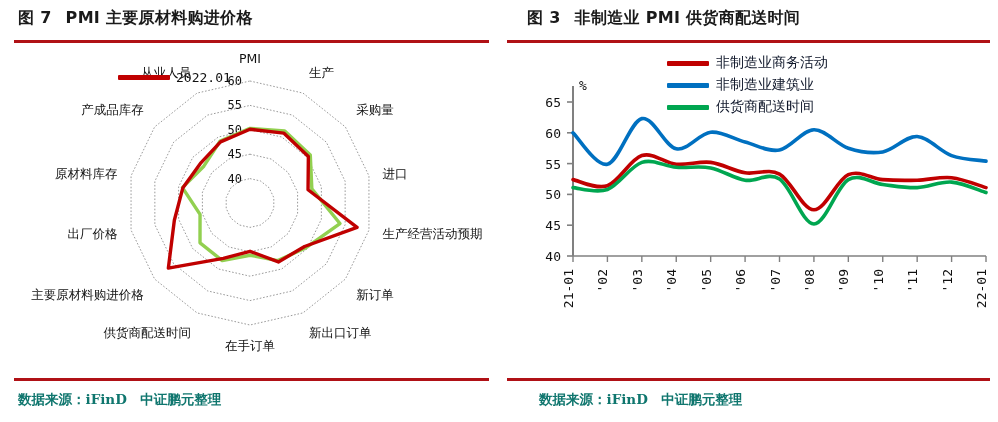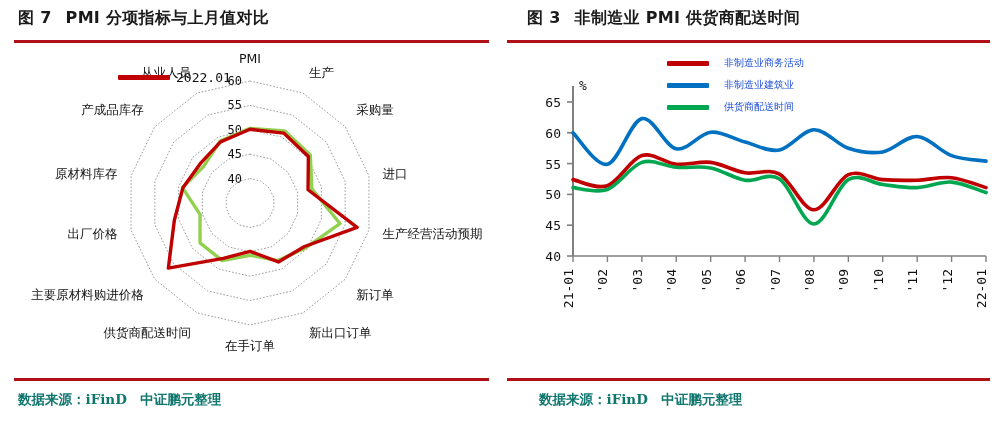--- a/index.html
+++ b/index.html
@@ -48,43 +48,43 @@
   .leg-item{position:absolute;display:flex;align-items:center;gap:6px;
     font-family:"DejaVu Sans Mono","Liberation Mono",monospace;
     font-size:13px;color:#111;}
   .leg-swatch{display:block;width:52px;height:5px;border-radius:1px;}
   .leg-a{left:118px;top:0;}
   .leg-b{left:330px;top:0;}
 
   
   .line-wrap{position:absolute;left:0;top:44px;width:499px;height:330px;}
   .line-legend{position:absolute;left:168px;top:8px;}
-  .lrow{display:flex;align-items:center;gap:15px;height:22px;
+  .lrow{display:flex;align-items:center;gap:7px;height:22px;
     font-family:"DejaVu Sans","Liberation Sans",sans-serif;
-    font-size:10px;color:#1d4ed8;}
+    font-size:14px;color:#0f172a;}
   .lsw{display:block;width:42px;height:5px;border-radius:1px;}
 
   svg{display:block;}
   text{font-family:"DejaVu Sans Mono","Liberation Mono",monospace;}
   .radar-axis-label{font-family:"DejaVu Sans","Liberation Sans",sans-serif;
     font-size:12.5px;fill:#111;}
   .radar-tick{font-family:"DejaVu Sans Mono","Liberation Mono",monospace;
     font-size:12px;fill:#111;}
   .lc-tick{font-family:"DejaVu Sans Mono","Liberation Mono",monospace;
     font-size:13px;fill:#111;}
 </style>
 </head>
 <body>
 
 <div class="page">
 
   <div class="panel panel-left">
 
     <div class="fig-title">
-      <span class="num">图 7</span><span>PMI 分项指标与上月值对比</span>
+      <span class="num">图 7</span><span>PMI 主要原材料购进价格</span>
     </div>
 
     <div class="rule-top"></div>
 
     <div class="radar-wrap">
 
       <div class="radar-legend">
         <div class="leg-item leg-a">
           <span class="leg-swatch" style="background:#c00000"></span>
           <span>2022.01</span>

